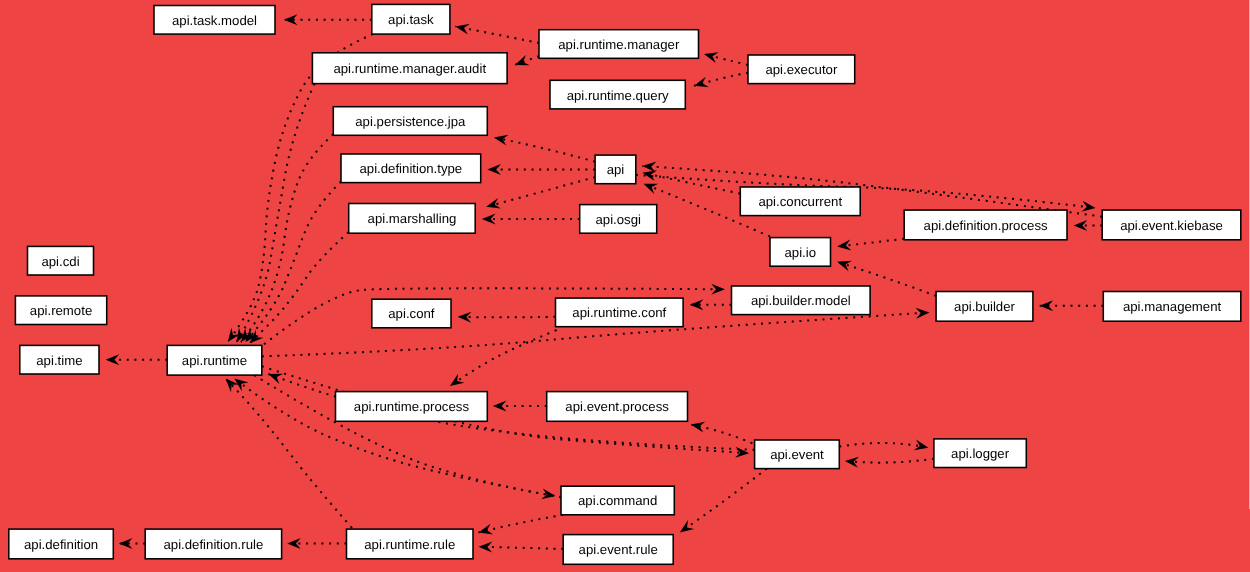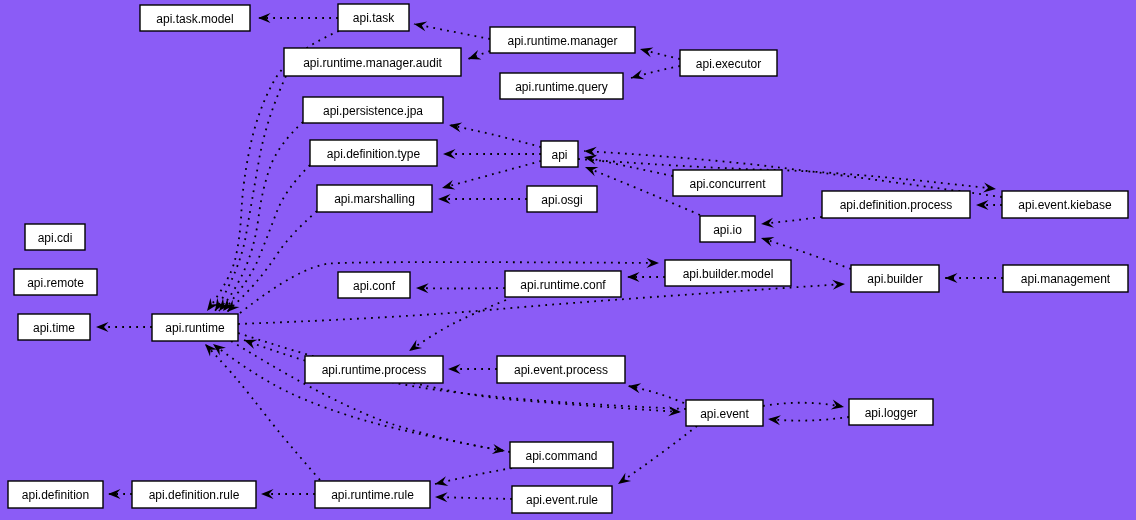--- a/index.html
+++ b/index.html
@@ -4,21 +4,21 @@
 <style>
   html, body {
     margin: 0;
     padding: 0;
     background: #ffffff;
   }
   #canvas-wrap {
     position: relative;
     width: 1136px;
     height: 520px;
-    background: #8b5cf6;
+    background: #ef4444;
     font-family: "Liberation Sans", sans-serif;
   }
   svg { display: block; }
   .node-rect {
     fill: #ffffff;
     stroke: #000000;
     stroke-width: 1.4;
   }
   .node-label {
     font-family: "Liberation Sans", sans-serif;

